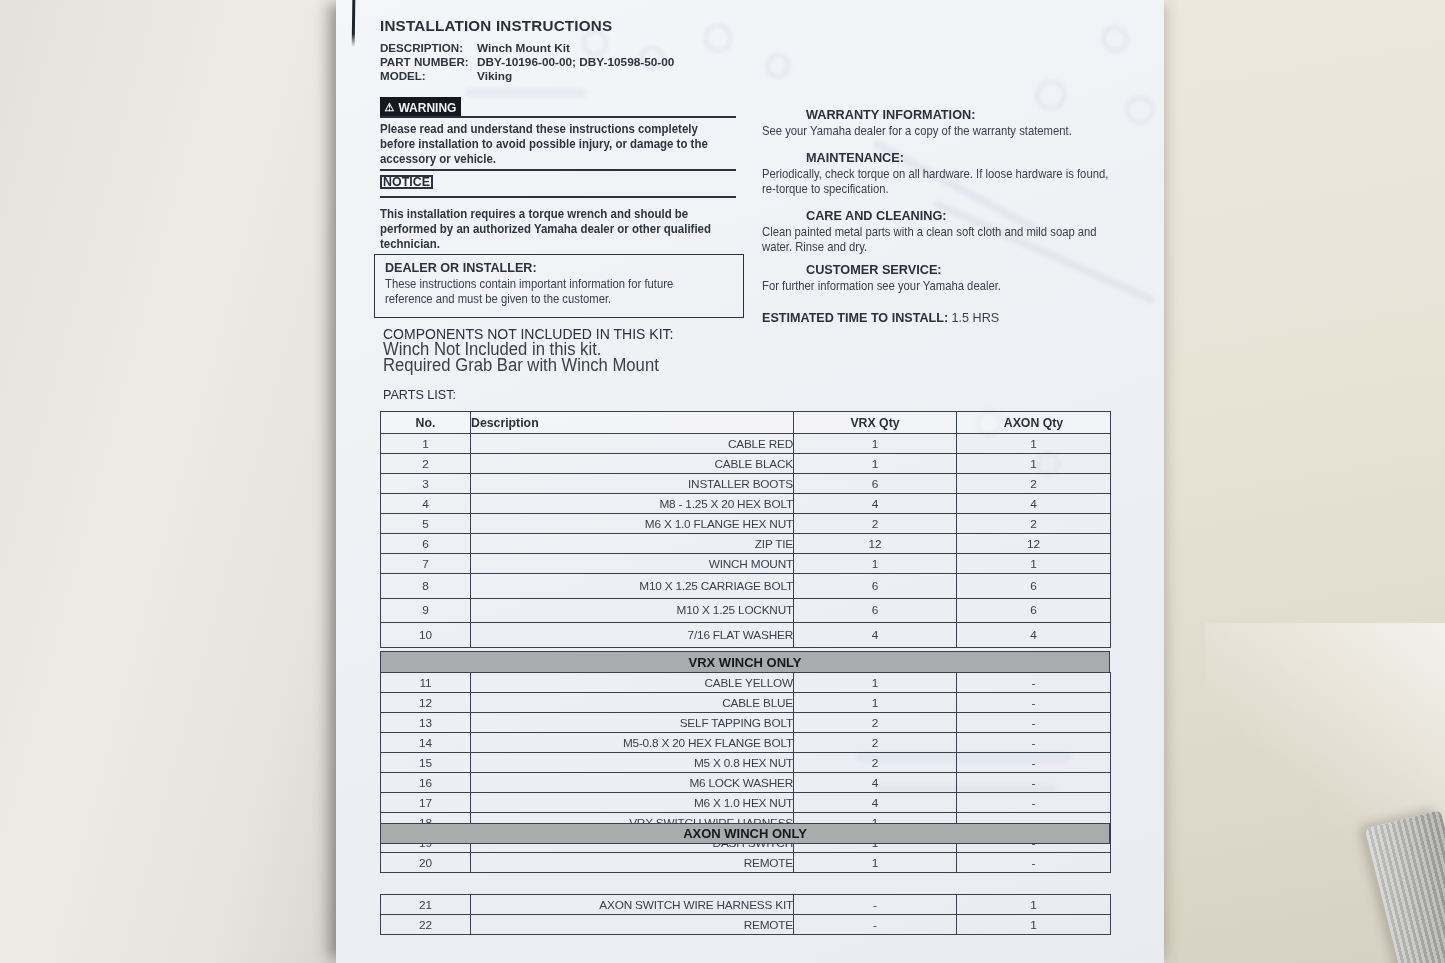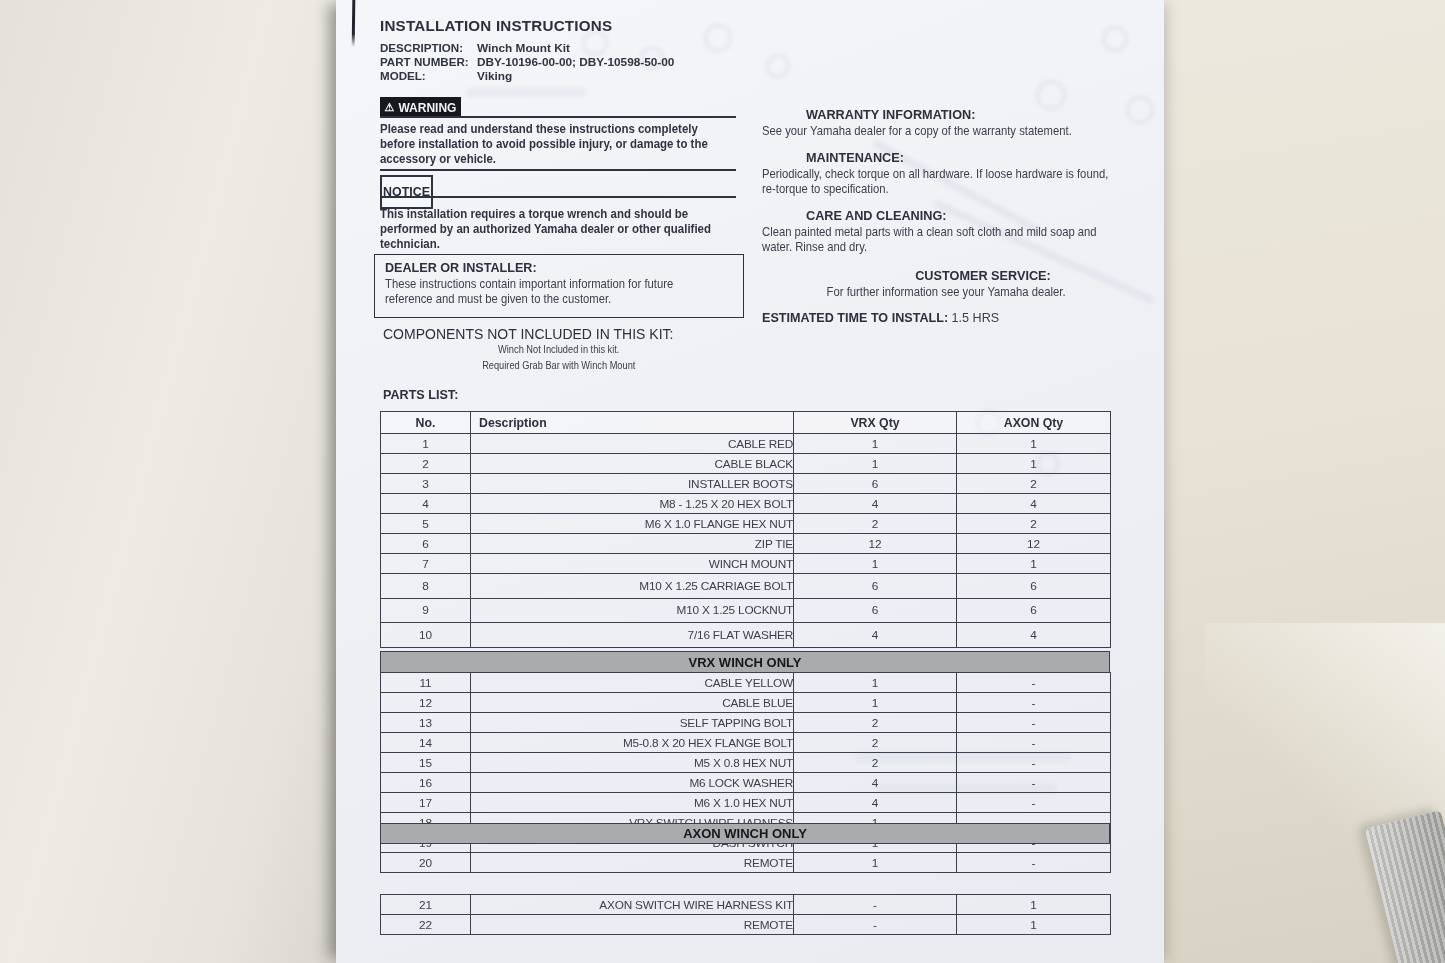--- a/index.html
+++ b/index.html
@@ -52,49 +52,49 @@
   .warning-box{position:absolute;left:44px;top:97px;width:81px;height:21px;
     background:#16181d;color:#f4f4f6;font-weight:bold;font-size:12px;
     display:flex;align-items:center;justify-content:center;gap:4px;}
   .warn-icon{font-size:11px;line-height:1;}
   .rule{position:absolute;left:44px;width:356px;height:2px;background:#2c3240;}
   .r1{top:116px;} .r2{top:169px;} .r3{top:196px;}
   .para{position:absolute;left:44px;width:380px;font-size:12.4px;font-weight:bold;
     line-height:15.1px;color:#2e3440;}
   .p1{top:122px;} .p2{top:207px;}
   .tline{white-space:nowrap;transform:scaleX(.925);transform-origin:0 0;}
-  .notice-box{position:absolute;left:44px;top:175px;width:53px;height:34px;
+  .notice-box{position:absolute;left:44px;top:175px;width:53px;height:14px;
     border:2px solid #2c3240;background:rgba(255,255,255,.35);
     display:flex;align-items:center;justify-content:center;
     font-weight:bold;font-size:12.4px;color:#262c38;}
   .dealer-box{position:absolute;left:38px;top:254px;width:370px;height:64px;
     border:1.6px solid #2c3240;padding:6px 0 0 10px;}
   .dealer-box .bhead{font-size:12.6px;font-weight:bold;color:#2b303c;margin-bottom:2px;}
   .dealer-box .blines{font-size:12.2px;font-weight:normal;line-height:15.3px;color:#3a404d;width:360px;}
   .components{position:absolute;left:47px;top:326px;width:380px;}
   .components .bhead{font-size:14px;font-weight:normal;color:#2b303c;margin-bottom:0;}
-  .components .blines{font-size:10px;line-height:15.6px;color:#3a404d;text-align:center;}
+  .components .blines{font-size:18px;line-height:15.6px;color:#3a404d;}
 
   
   .info-sec{position:absolute;left:426px;width:398px;}
   .info-sec .bhead{font-size:12.7px;font-weight:bold;color:#2b303c;margin-bottom:2px;margin-left:44px;}
   .info-sec .blines{font-size:12.2px;line-height:15.4px;color:#3a404d;}
-  .is0{top:108px;} .is1{top:151px;} .is2{top:209px;} .is3{top:269px;text-align:center;}
+  .is0{top:108px;} .is1{top:151px;} .is2{top:209px;} .is3{top:263px;}
   .est-line{position:absolute;left:426px;top:311px;font-size:12.6px;color:#3a404d;white-space:nowrap;}
   .est-line b{font-weight:bold;color:#2b303c;}
 
   
-  .parts-label{position:absolute;left:47px;top:388px;font-size:12.6px;font-weight:bold;color:#2b303c;}
+  .parts-label{position:absolute;left:47px;top:388px;font-size:12.6px;font-weight:normal;color:#2b303c;}
   table.ptable{position:absolute;left:44px;width:730px;border-collapse:collapse;table-layout:fixed;
     font-size:11.8px;color:#3a404d;}
   table.ptable col.c0{width:90px;} table.ptable col.c1{width:323px;}
   table.ptable col.c2{width:163px;} table.ptable col.c3{width:154px;}
   table.ptable th,table.ptable td{border:1.4px solid #3a4050;overflow:hidden;white-space:nowrap;}
   table.ptable th{font-size:12.3px;font-weight:bold;height:22px;color:#2b303c;background:rgba(255,255,255,.3);}
-  table.ptable th.c1h{text-align:left;padding-left:8px;}
+  table.ptable th.c1h{text-align:left;}
   table.ptable td{height:20px;}
   table.ptable tr.tall td{height:24.5px;}
   td.col0,td.col2,td.col3,th{text-align:center;}
   td.col1{text-align:right;padding-left:8px;letter-spacing:-.2px;}
   .t-main{top:411px;}
   .t-vrx{top:672px;} .t-vrx td{height:19.5px;}
   .t-axon{top:894px;}
   .band{position:absolute;left:44px;width:730px;height:22px;
     background:var(--band);border:1.6px solid #3a4050;
     display:flex;align-items:center;justify-content:center;

